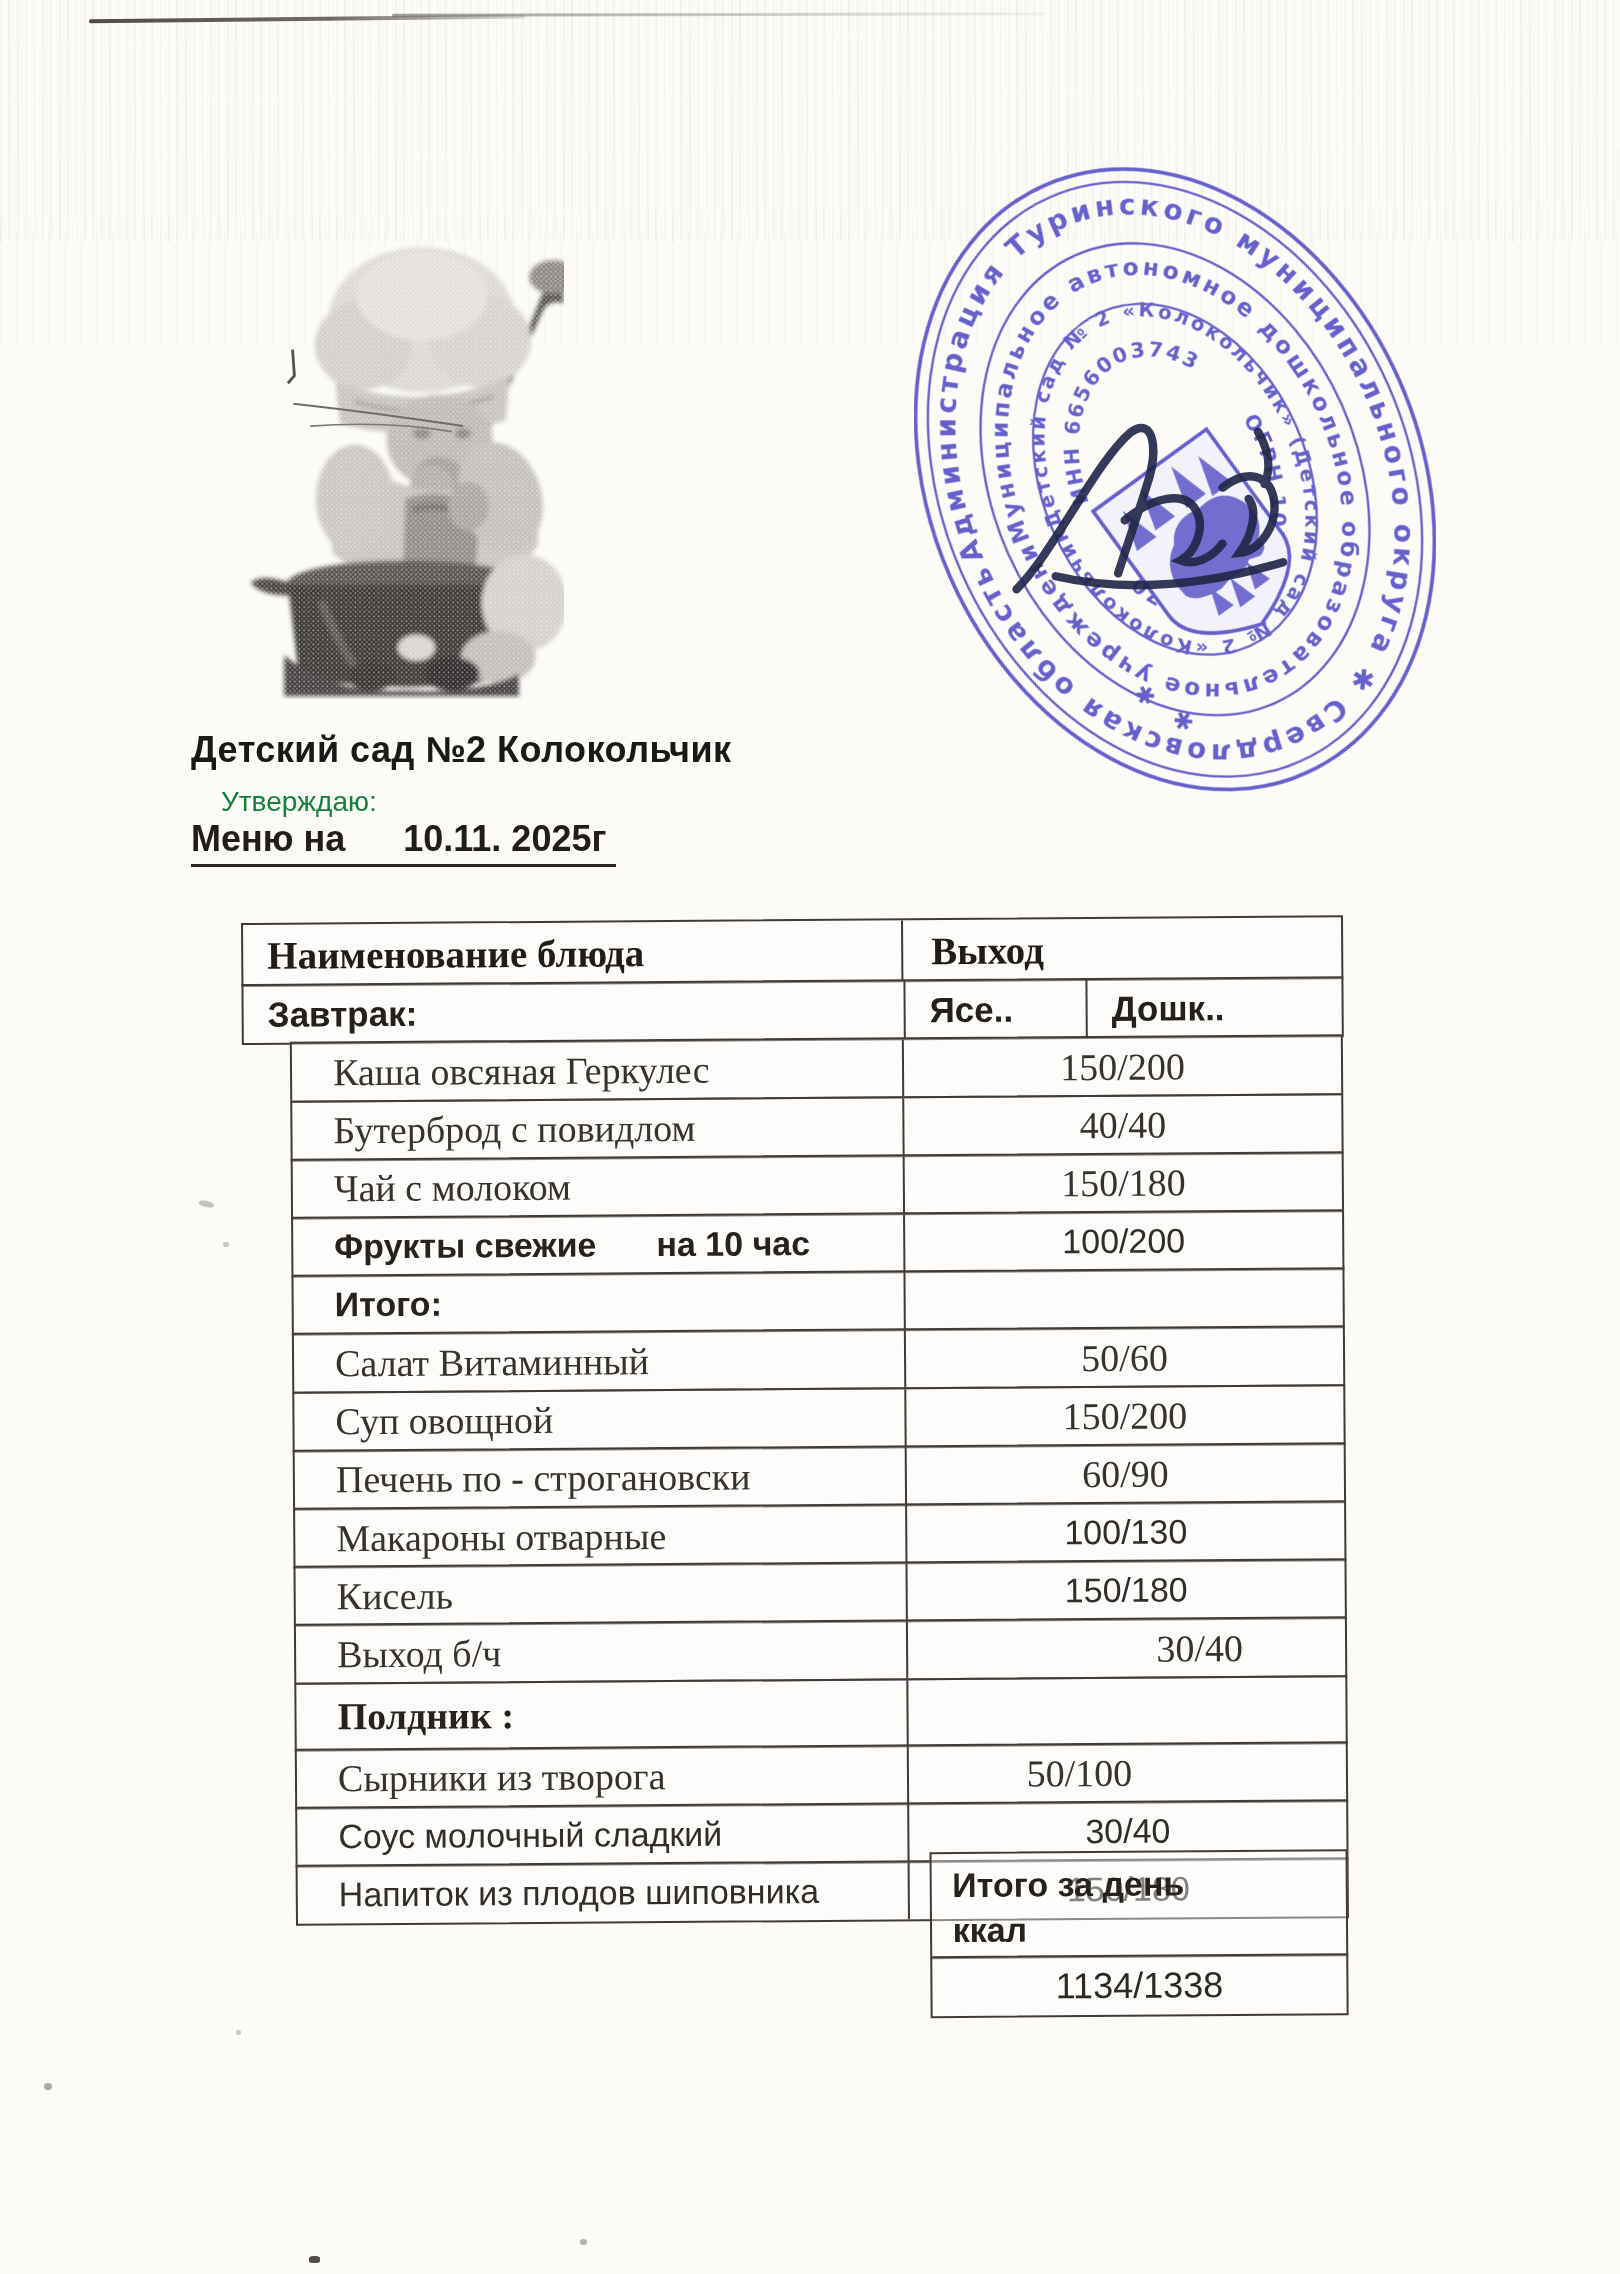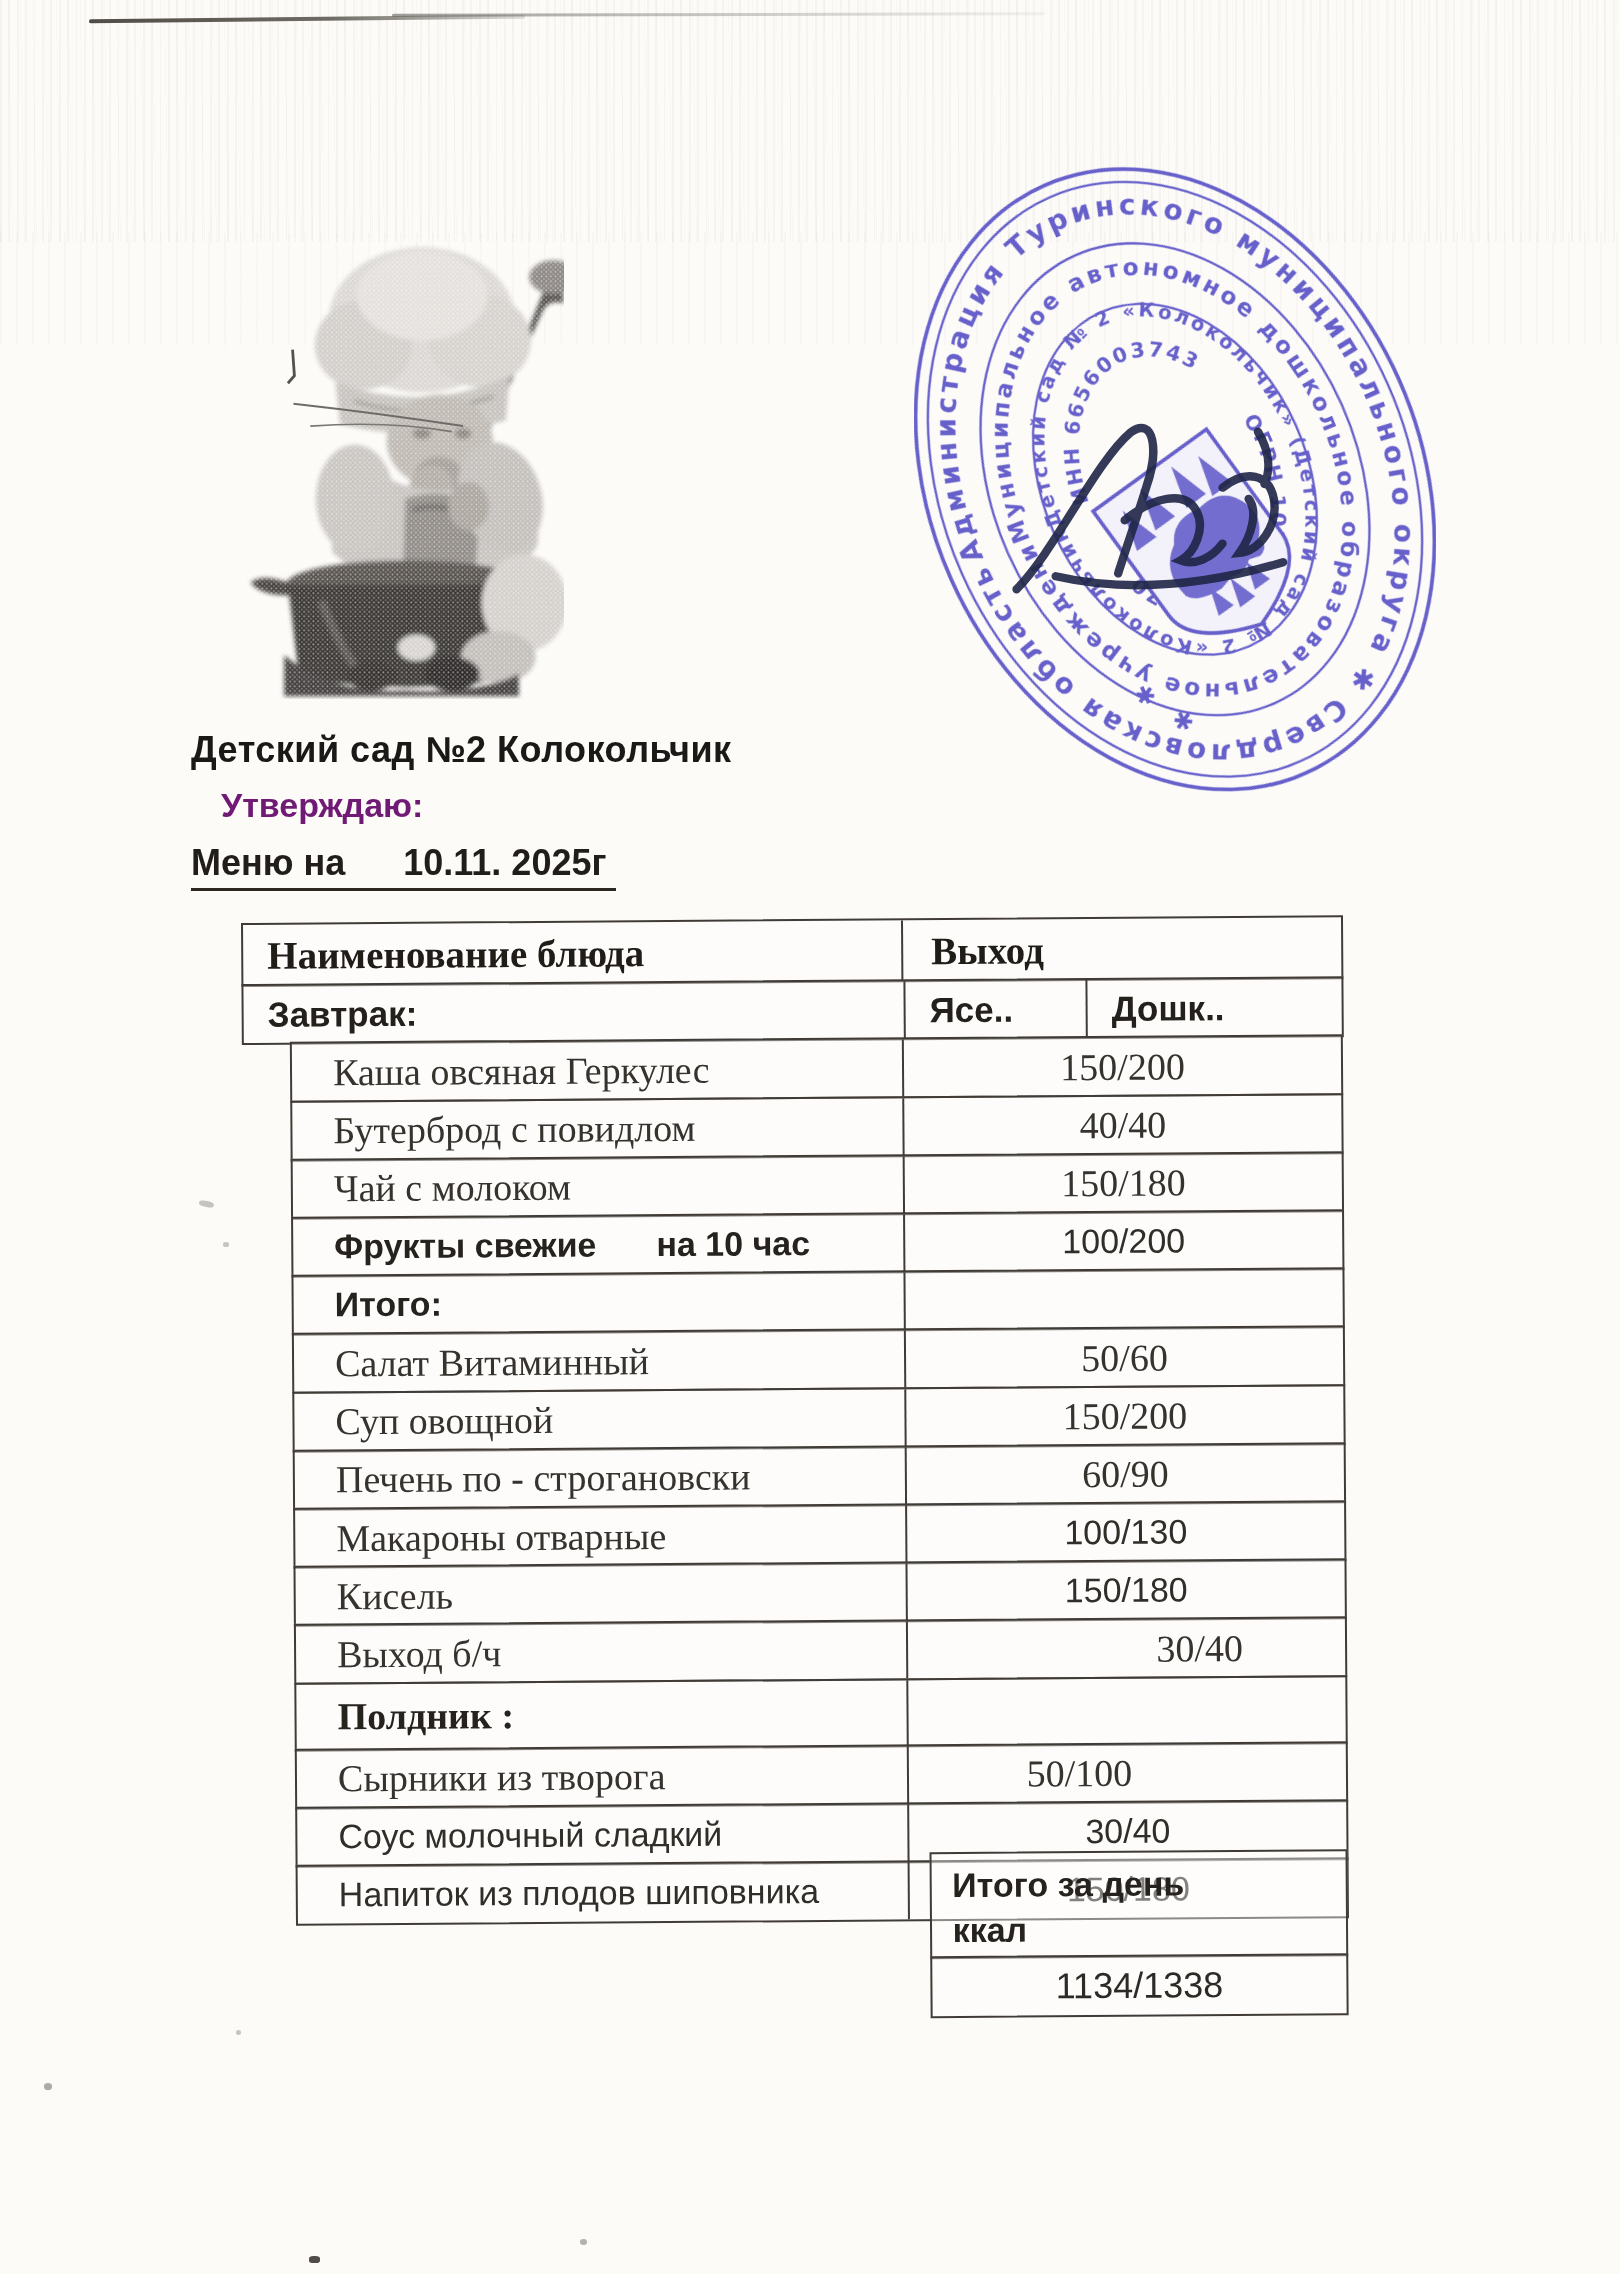--- a/index.html
+++ b/index.html
@@ -33,22 +33,22 @@
   .speck{position:absolute;border-radius:50%;}
   .sp1{left:44px;top:2083px;width:8.4px;height:6.5px;background:rgba(110,106,100,.55);}
   .sp2{left:309px;top:2256px;width:11.2px;height:6.5px;background:rgba(48,45,42,.85);border-radius:40%;}
   .sp3{left:580px;top:2239px;width:6.5px;height:5.6px;background:rgba(110,106,100,.5);}
   .sp4{left:199px;top:1201px;width:15px;height:5.6px;background:rgba(130,126,120,.45);border-radius:40%;transform:rotate(12deg);}
   .sp5{left:223px;top:1242px;width:5.6px;height:4.7px;background:rgba(120,116,110,.4);}
   .sp6{left:236px;top:2030px;width:4.7px;height:4.7px;background:rgba(120,116,110,.4);}
   
   .title-block{position:absolute;left:191px;top:729px;color:#1b1917;}
   .org-name{font-size:36px;font-weight:700;letter-spacing:0.5px;color:#1b1917;}
-  .approve{font-size:34px;font-weight:700;color:#701a75;margin:15px 0 0 30px;}
-  .menu-line{display:inline-block;margin-top:17px;font-size:36px;font-weight:700;color:#201d1a;
+  .approve{font-size:28px;font-weight:400;color:#15803d;margin:15px 0 0 30px;}
+  .menu-line{display:inline-block;font-size:36px;font-weight:700;color:#201d1a;
     border-bottom:3.7px solid #2b2620;padding-bottom:3.7px;padding-right:9.3px;}
   .menu-date{margin-left:58px;}
   
   .menu-table{
     position:absolute;left:241px;top:923px;width:1102px;
     transform:rotate(-.4deg);transform-origin:0 0;
   }
   .trow{
     box-sizing:border-box;display:flex;align-items:stretch;
     border:2.8px solid #403b36;margin-top:-2.8px;background:rgba(255,255,255,.4);

